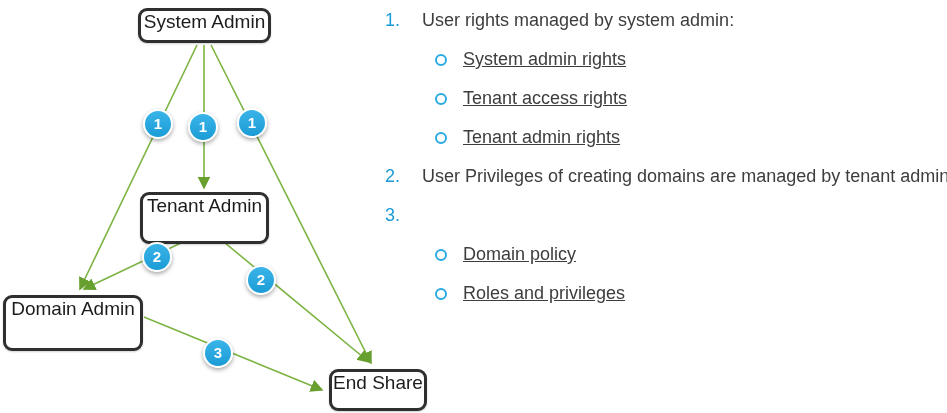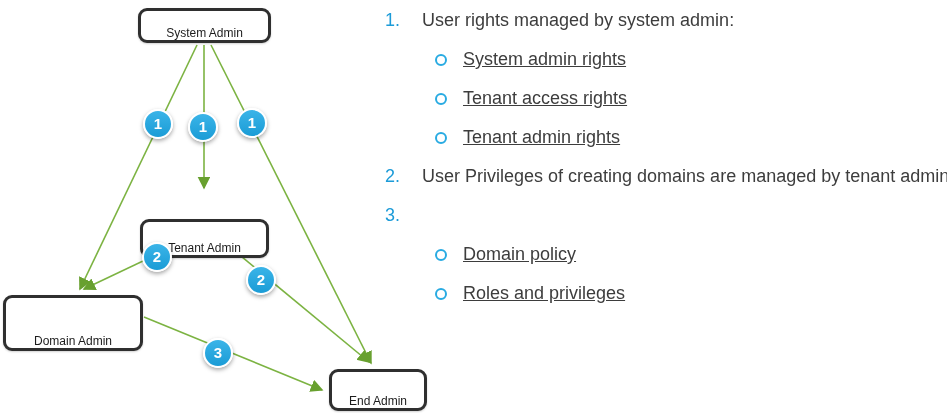--- a/index.html
+++ b/index.html
@@ -12,27 +12,27 @@
   }
   svg.edges { position:absolute; left:0; top:0; }
 
   
   .node {
     position:absolute;
     box-sizing:border-box;
     border:3px solid #2f2f2f;
     border-radius:9px;
     background:#ffffff;
-    display:flex; align-items:flex-end; justify-content:center;
-    font-size:12px; color:#1c1c1c;
+    display:flex; align-items:flex-start; justify-content:center;
+    font-size:19px; color:#1c1c1c;
     box-shadow:0 1px 2px rgba(0,0,0,0.18);
     white-space:nowrap;
   }
   .node-system  { left:138px; top:8px;   width:133px; height:35px; }
-  .node-tenant  { left:140px; top:192px; width:129px; height:39px;margin-top:27px; }
+  .node-tenant  { left:140px; top:192px; width:129px; height:52px; }
   .node-domain  { left:3px;   top:295px; width:140px; height:56px; }
   .node-enduser { left:329px; top:369px; width:98px;  height:42px; }
 
   
   .badge {
     position:absolute;
     width:26px; height:26px;
     border-radius:50%;
     background:linear-gradient(180deg,#3ab4e8 0%, #1b9cd6 100%);
     border:2px solid #ffffff;
@@ -90,21 +90,21 @@
   <div class="node node-system">
     <span>System Admin</span>
   </div>
   <div class="node node-tenant">
     <span>Tenant Admin</span>
   </div>
   <div class="node node-domain">
     <span>Domain Admin</span>
   </div>
   <div class="node node-enduser">
-    <span>End Admin</span>
+    <span>End Share</span>
   </div>
 
   <div class="badge b1a">1</div>
   <div class="badge b1b">1</div>
   <div class="badge b1c">1</div>
   <div class="badge b2a">2</div>
   <div class="badge b2b">2</div>
   <div class="badge b3">3</div>
 
   <div class="panel">

